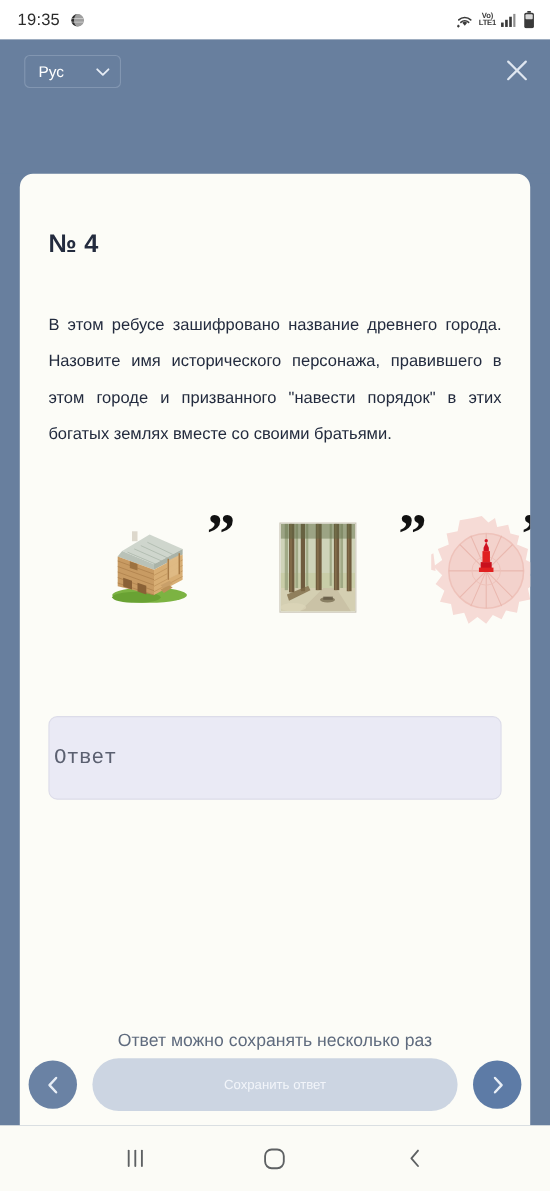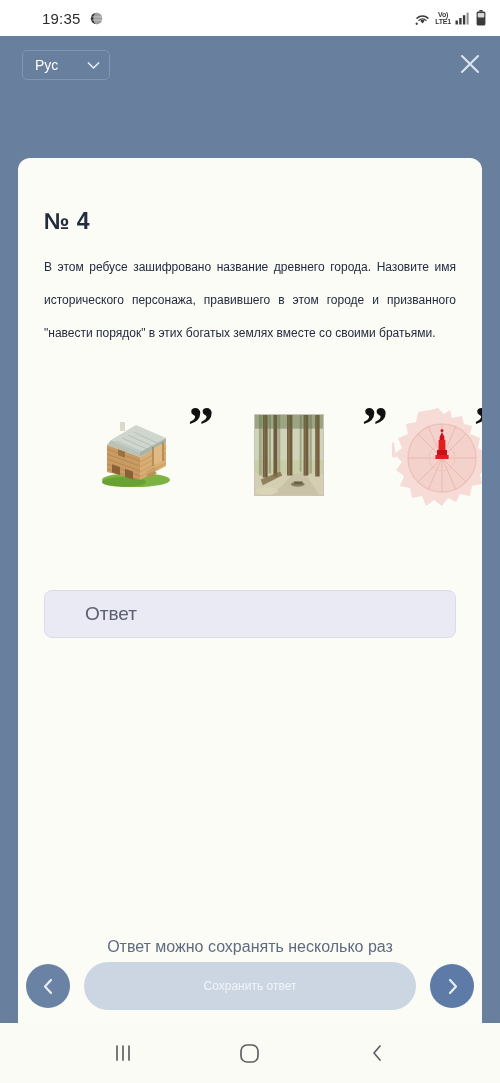--- a/index.html
+++ b/index.html
@@ -16,21 +16,21 @@
     position: relative;
   }
 
   
   .status-bar {
     height: 36px;
     background: #ffffff;
     display: flex;
     align-items: center;
     justify-content: space-between;
-    padding: 0 14px 0 42px;
+    padding: 0 14px 0 16px;
   }
   .status-left {
     display: flex;
     align-items: center;
     gap: 9px;
   }
   .status-time {
     font-size: 15px;
     color: #2b2b2b;
     letter-spacing: 0.2px;
@@ -113,22 +113,22 @@
 
   .task-number {
     margin-top: 50px;
     font-size: 23px;
     font-weight: bold;
     color: #232b3e;
     letter-spacing: 0.3px;
   }
 
   .question-text {
-    margin-top: 16px;
-    font-size: 12px;
+    margin-top: 44px;
+    font-size: 15px;
     line-height: 33px;
     color: #232b3e;
     text-align: justify;
     text-align-last: left;
     font-weight: 500;
   }
 
   
   .rebus-row {
     margin-top: 44px;
@@ -168,26 +168,26 @@
   
   .map-wrap { position:absolute; left: 348px; top: 12px; }
   .map { width: 100px; height: 104px; display:block; }
 
   .apos-3 { position:absolute; left: 430px; top: 18px; }
 
   
   .answer-input {
     margin-top: 66px;
     width: 100%;
-    height: 48px;
+    height: 76px;
     background: #eaeaf5;
     border: 1px solid #dcdce9;
     border-radius: 8px;
-    padding: 0 40px;
-    font-family: Liberation Sans, sans-serif;
+    padding: 0 4px;
+    font-family: Liberation Mono, monospace;
     font-size: 19px;
     color: #3d4350;
     outline: none;
   }
   .answer-input::placeholder { color: #5b6070; }
 
   
   .hint-text {
     position: absolute;
     left: 0; right: 0;

